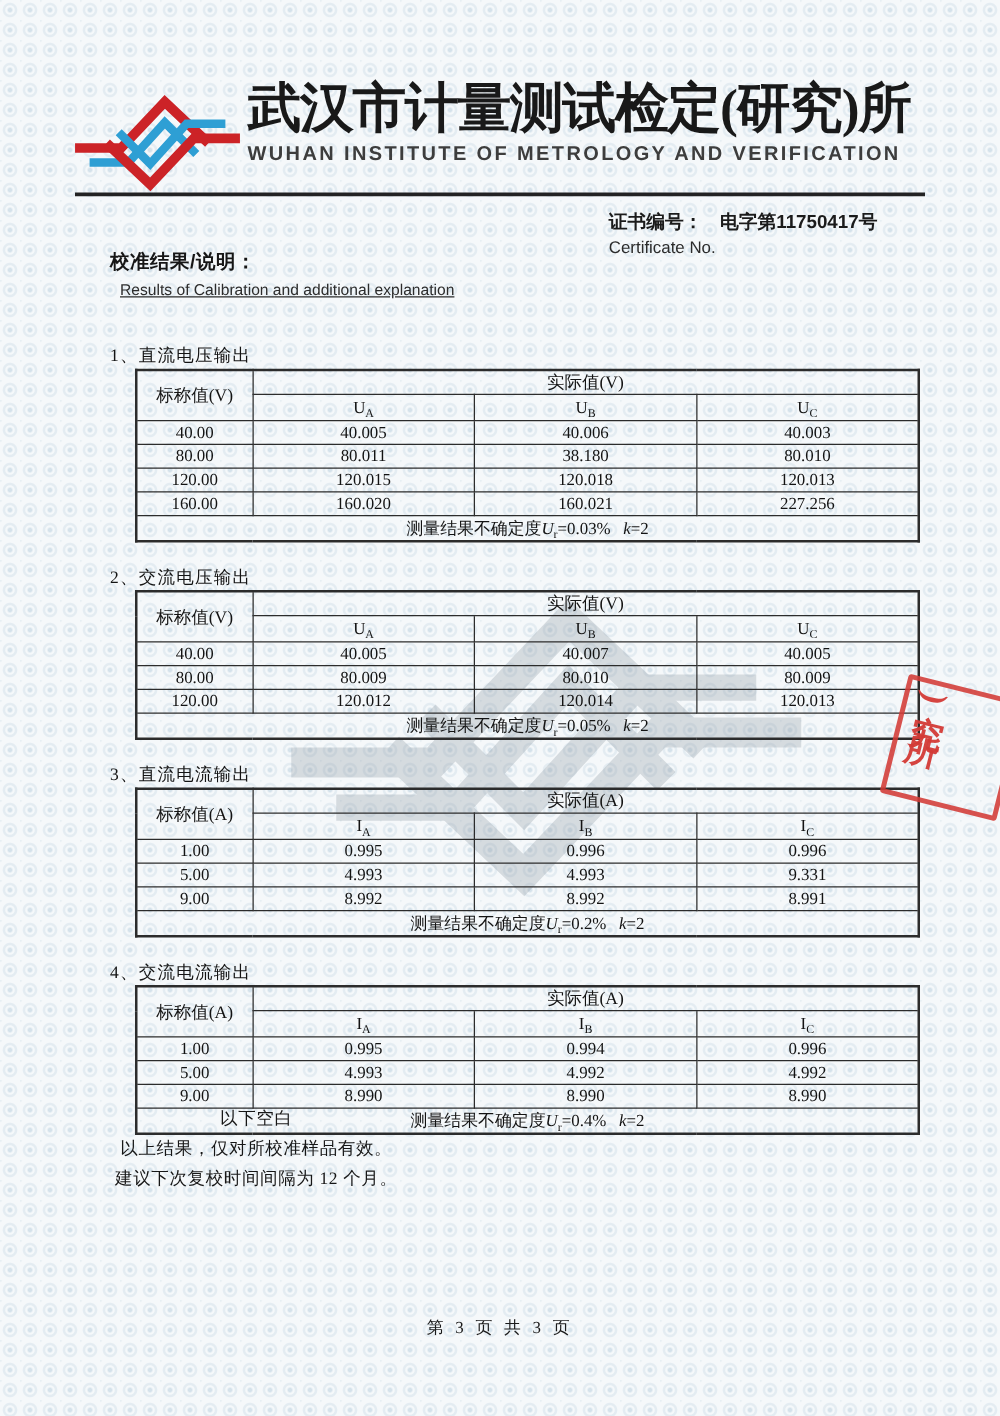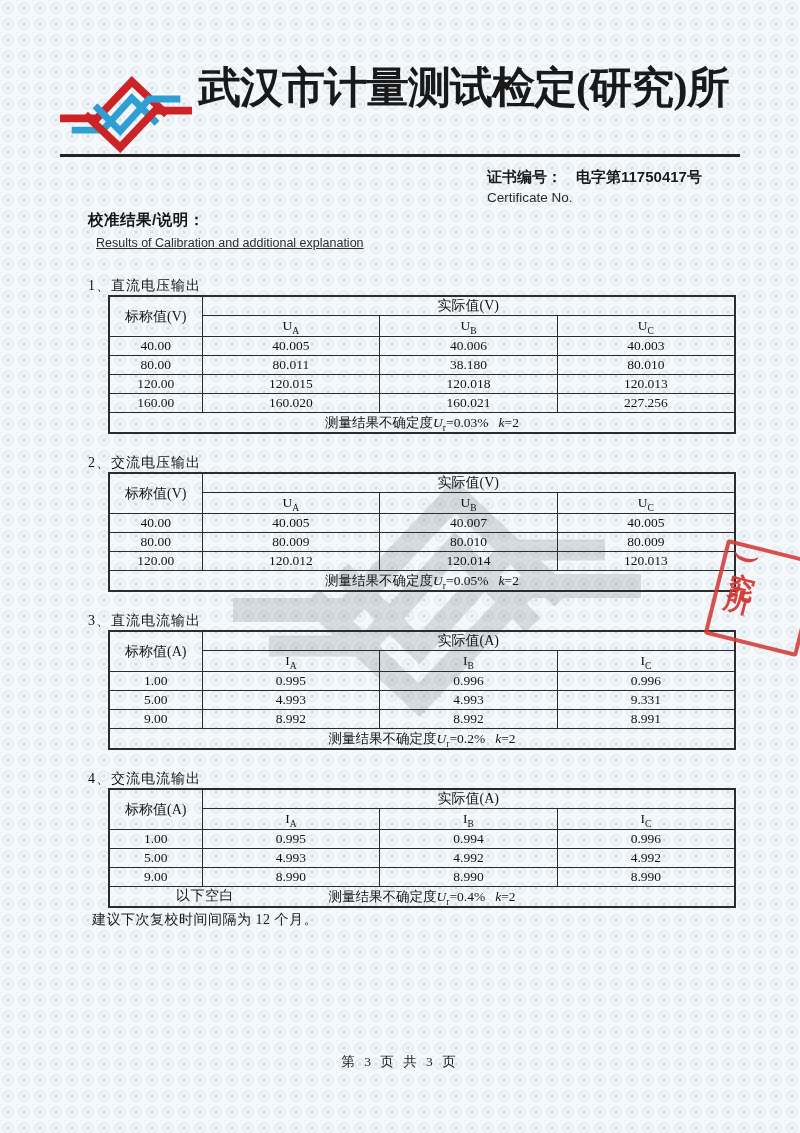--- a/index.html
+++ b/index.html
@@ -21,21 +21,21 @@
   .hdr .titles{flex:1;min-width:0;}
   .title-cn{font-size:43px;font-weight:700;line-height:1.12;letter-spacing:-1px;white-space:nowrap;color:#191919;}
   .title-en{font-family:"Liberation Sans","DejaVu Sans",sans-serif;font-size:16px;font-weight:700;color:#3d3d3d;letter-spacing:1.9px;white-space:nowrap;margin-top:3px;}
   .rule{position:absolute;left:60px;top:154px;width:680px;height:3px;background:#232323;}
   
   .cert{position:absolute;left:487px;top:168px;font-family:"Liberation Sans","DejaVu Sans",sans-serif;}
   .cert-line{font-size:15px;font-weight:700;color:#1b1b1b;white-space:nowrap;}
   .cert-line .num{margin-left:14px;}
   .cert-en{font-size:13.5px;font-weight:400;color:#2b2b2b;margin-top:3px;}
   
-  .section{position:absolute;left:88px;top:210px;}
+  .section{position:absolute;left:88px;top:199px;}
   .section-cn{font-family:"Liberation Sans","DejaVu Sans",sans-serif;font-size:15.5px;font-weight:700;letter-spacing:.5px;color:#161616;}
   .section-en{font-family:"Liberation Sans","DejaVu Sans",sans-serif;font-size:12.5px;color:#2c2c2c;margin:5px 0 0 8px;text-decoration:underline;}
   
   .tables{position:absolute;left:88px;top:278px;width:648px;}
   .table-block{margin-bottom:21px;}
   .table-caption{font-size:14px;letter-spacing:1px;line-height:16px;margin-bottom:1px;color:#141414;}
   table.results{width:628px;margin-left:20px;border-collapse:collapse;table-layout:fixed;font-size:13.5px;color:#131313;border:2px solid #2c2c2c;}
   table.results col.c-nom{width:93px;}
   table.results th,table.results td{border:1px solid #2c2c2c;text-align:center;padding:0;font-weight:400;background:transparent;}
   tr.r-actual th{height:16px;font-size:14px;}
@@ -84,20 +84,21 @@
       <div class="logo">
         <svg width="136" height="97" viewBox="0 0 140 100" fill="none">
           <polyline points="2,54 40,54 76,16 112,50" stroke="#cc2327" stroke-width="8" fill="none"></polyline>
           <polyline points="14,66 46,66 76,33 102,59" stroke="#2e9fd4" stroke-width="7" fill="none"></polyline>
           <polyline points="138,46 100,46 64,84 28,50" stroke="#cc2327" stroke-width="8" fill="none"></polyline>
           <polyline points="126,34 94,34 64,67 38,41" stroke="#2e9fd4" stroke-width="7" fill="none"></polyline>
         </svg>
       </div>
       <div class="titles">
         <div class="title-cn">武汉市计量测试检定(研究)所</div>
+        <div class="title-en">WUHAN INSTITUTE OF METROLOGY AND VERIFICATION</div>
       </div>
     </div>
     <div class="rule"></div>
 
     <div class="cert">
       <div class="cert-line">
         <span>证书编号：</span><span class="num">电字第11750417号</span>
       </div>
       <div class="cert-en">Certificate No.</div>
     </div>
@@ -304,20 +305,21 @@
                 <td colspan="4"><span>测量结果不确定度</span><span class="it">U</span><sub>r</sub><span>=0.4%</span><span class="kgap"></span><span class="it">k</span><span>=2</span></td>
               </tr>
           </tfoot>
         </table>
       </div>
 
     </div>
 
     <div class="notes">
       <div>以下空白</div>
+      <div>以上结果，仅对所校准样品有效。</div>
       <div>建议下次复校时间间隔为 12 个月。</div>
     </div>
 
     <div class="pagefoot">第 3 页 共 3 页</div>
 
   </div>
 
   <div class="stamp">
     <span class="stamp-text">究)所</span>
   </div>

